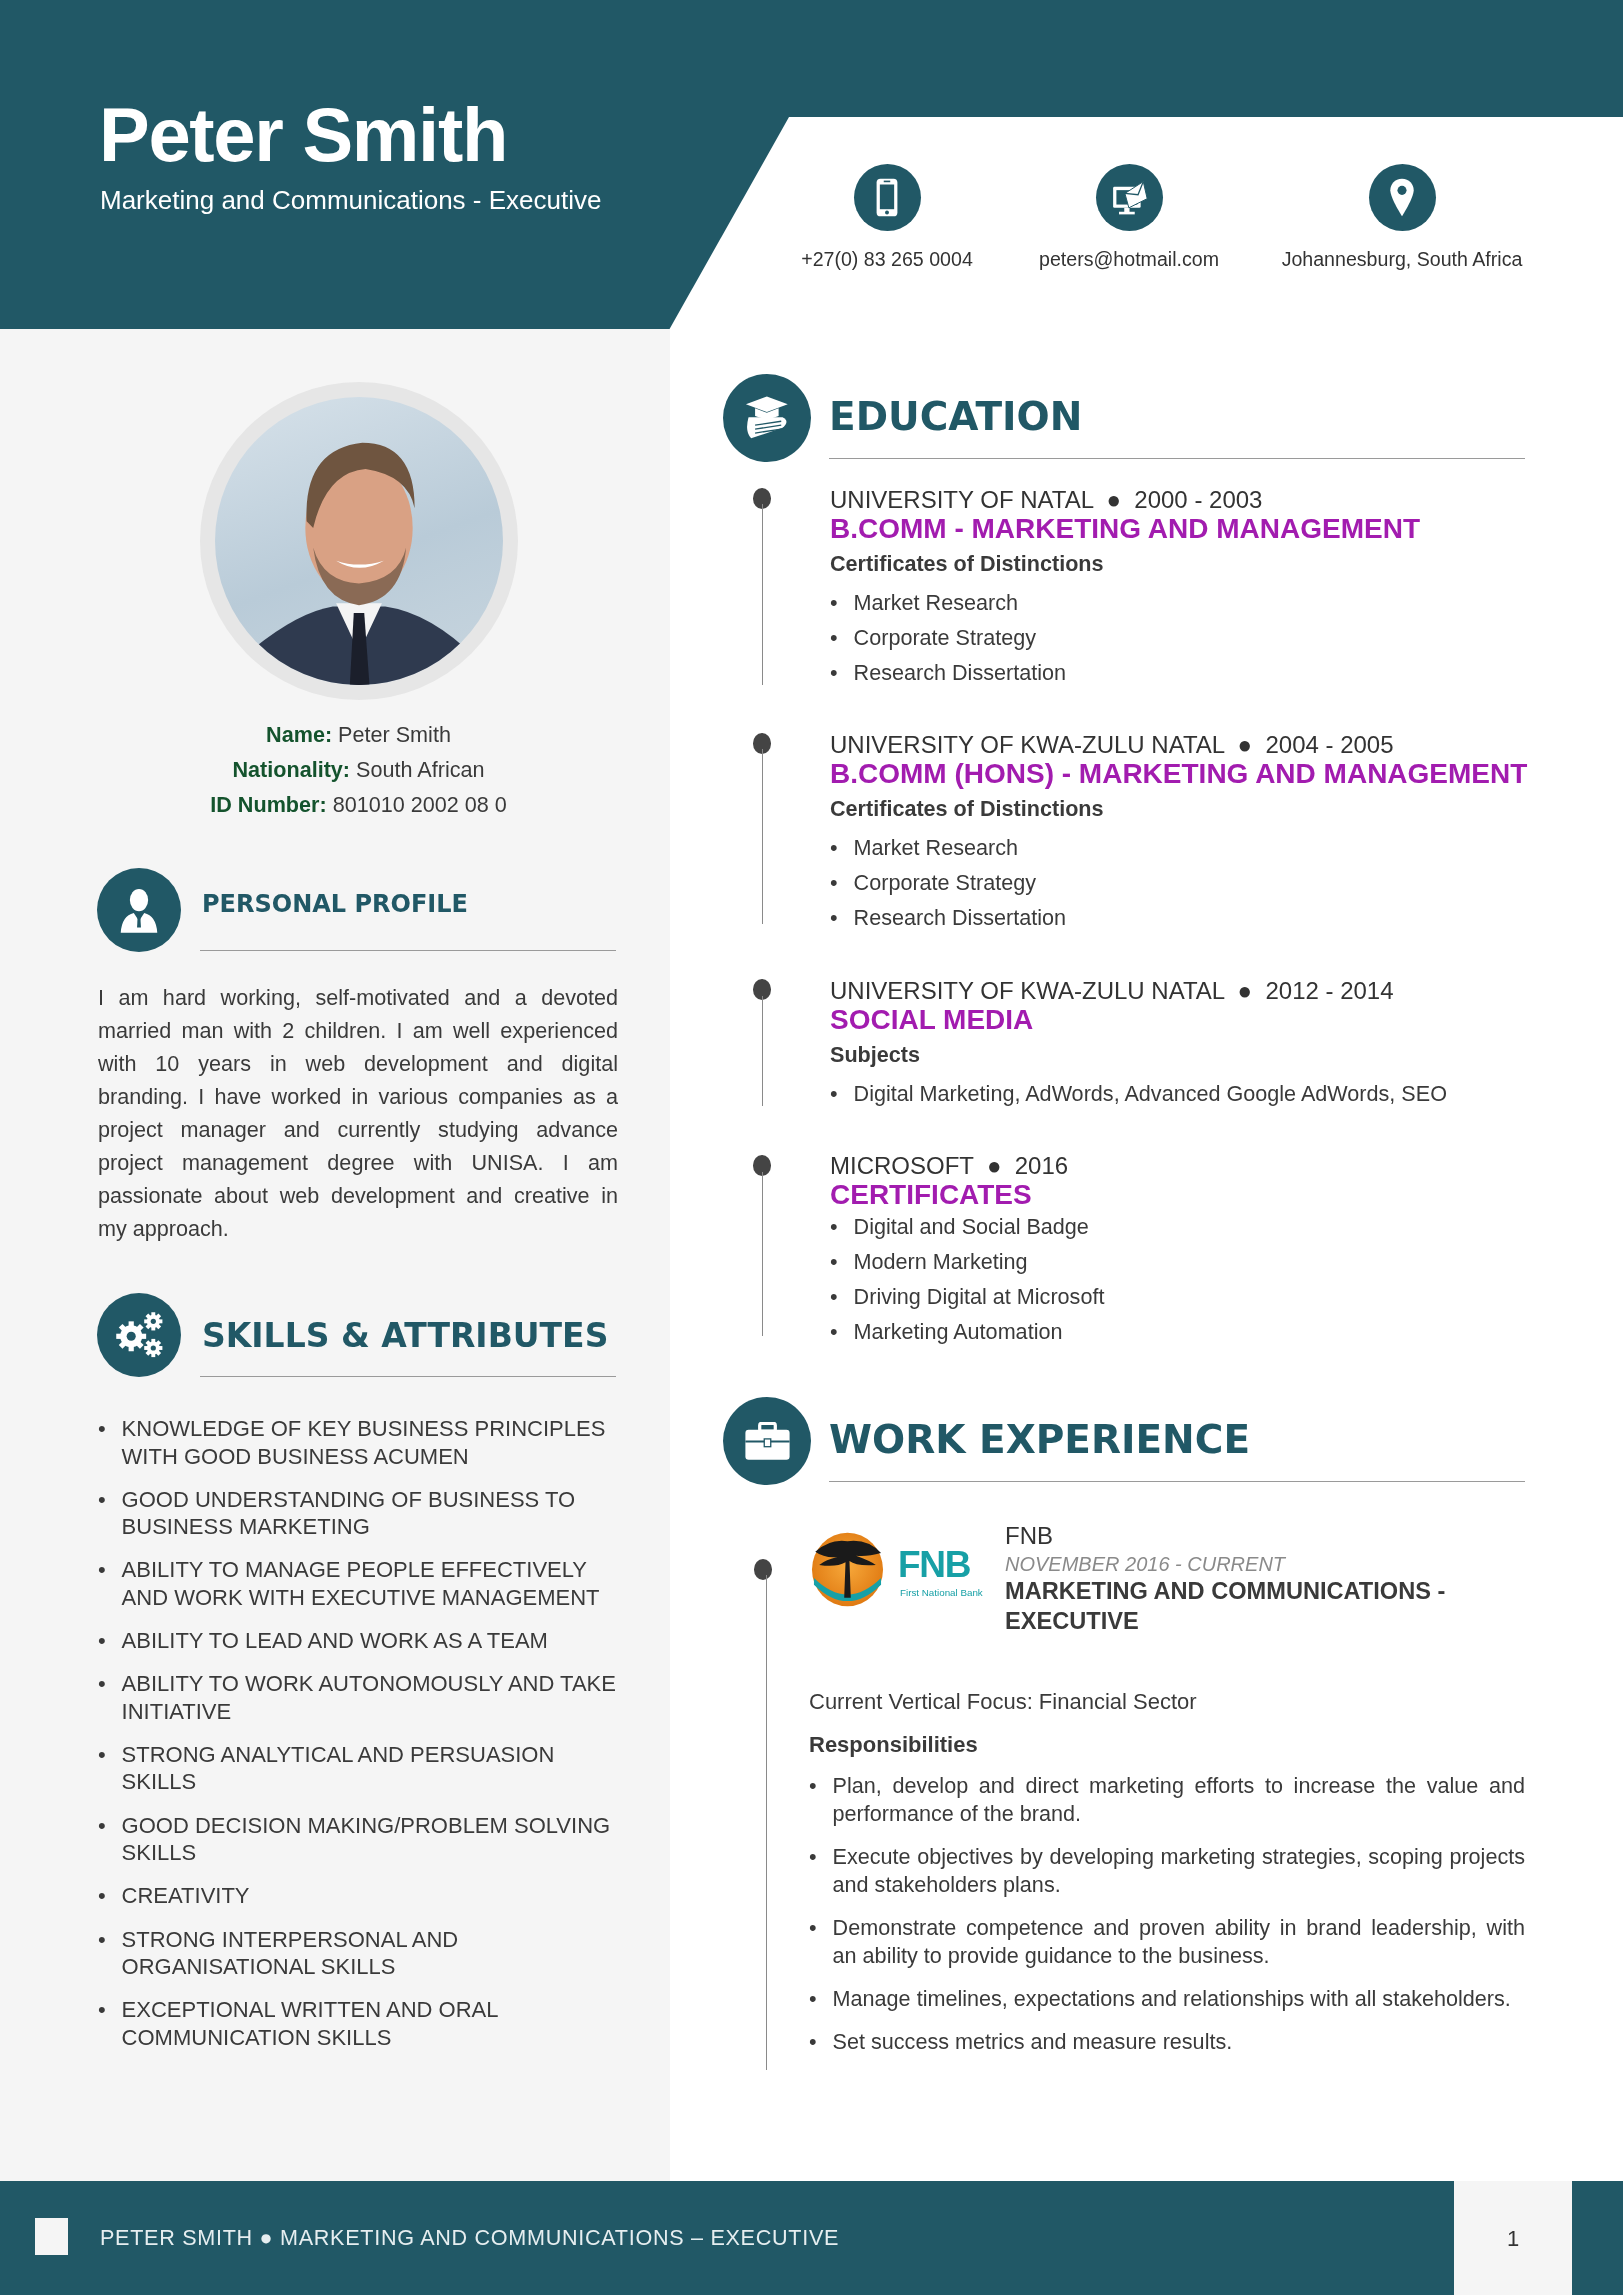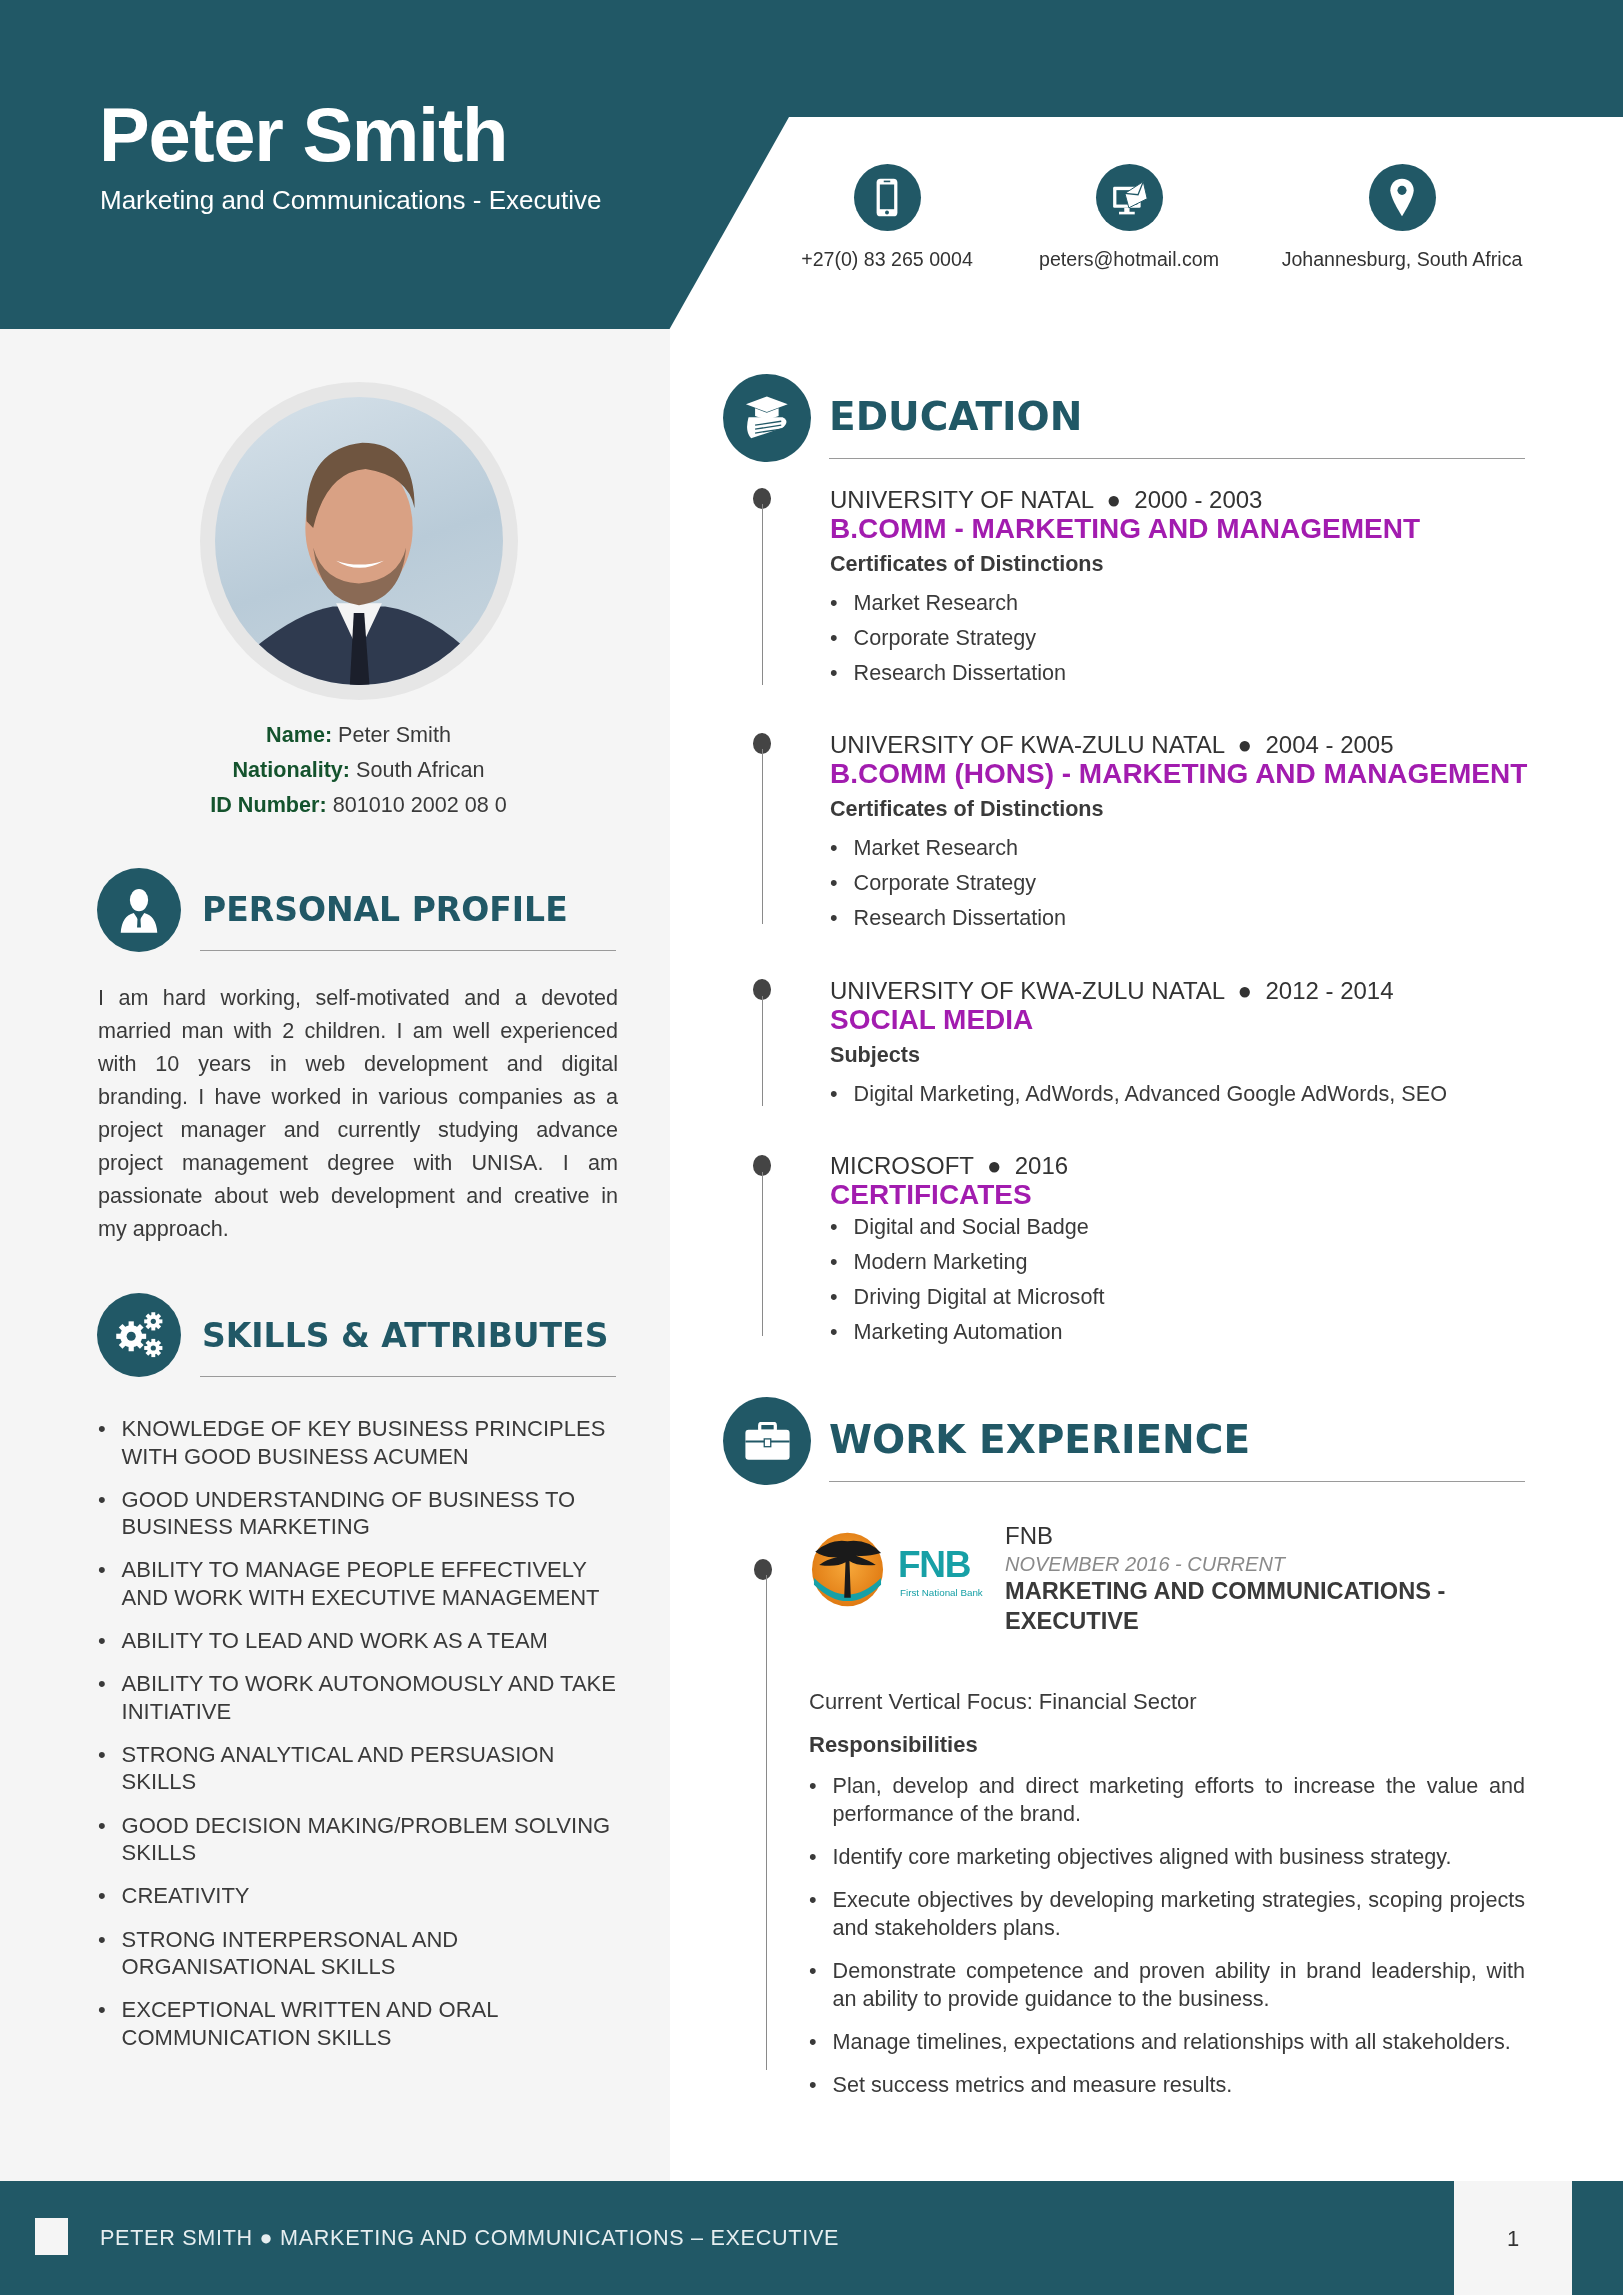--- a/index.html
+++ b/index.html
@@ -105,21 +105,21 @@
   <div><b>ID Number:</b> <span>801010 2002 08 0</span></div>
 </div>
 
 <div class="sec-circle" style="left:97px;top:868px;">
   <svg width="42" height="47" viewBox="0 0 64 72">
       <ellipse cx="32" cy="20" rx="14" ry="17" fill="#fff"></ellipse>
       <path d="M4 70 Q6 44 24 40 L32 52 L40 40 Q58 44 60 70 Z" fill="#fff"></path>
       <path d="M30 44 L34 44 L35 62 L29 62 Z" fill="#215866"></path>
     </svg>
 </div>
-<div class="sec-title" style="left:202px;top:890px;font-size:33px;">PERSONAL PROFILE</div>
+<div class="sec-title" style="left:202px;top:890px;font-size:24px;">PERSONAL PROFILE</div>
 <div class="sec-rule" style="left:200px;top:950px;width:416px;"></div>
 <div id="profile-text" class="abs">I am hard working, self-motivated and a devoted married man with 2 children.  I am well experienced with 10 years in web development and digital branding. I have worked in various companies as a project manager and currently studying advance project management degree with UNISA. I am passionate about web development and creative in my approach.</div>
 
 <div class="sec-circle" style="left:97px;top:1293px;">
   <svg width="52" height="50" viewBox="0 0 80 76">
     <g fill="#fff">
         <circle cx="28" cy="40" r="17"></circle>
         <g transform="translate(28 40)">
           <rect x="-4" y="-23" width="8" height="46"></rect>
           <rect x="-23" y="-4" width="46" height="8"></rect>
@@ -262,21 +262,20 @@
   <div style="font-size:24px;color:#333;line-height:30px;">FNB</div>
   <div style="font-size:20px;color:#8a8a8a;font-style:italic;line-height:26px;">NOVEMBER 2016 - CURRENT</div>
   <div style="font-size:23.6px;font-weight:bold;color:#3a3a3a;line-height:29.5px;width:471px;">MARKETING AND COMMUNICATIONS - EXECUTIVE</div>
 </div>
 
 <div class="work" style="top:1643px;">
   <div style="font-size:22px;font-weight:normal;color:#3a3a3a;line-height:30px;margin-top:44px;">Current Vertical Focus:  Financial Sector</div>
   <div style="font-size:22px;font-weight:bold;color:#3a3a3a;line-height:30px;margin-top:13px;margin-bottom:11.8px;">Responsibilities</div>
   <ul>
     <li>Plan, develop and direct marketing efforts to increase the value and performance of the brand.</li>
-    <li>Identify core marketing objectives aligned with business strategy.</li>
     <li>Execute objectives by developing marketing strategies, scoping projects and stakeholders plans.</li>
     <li>Demonstrate competence and proven ability in brand leadership, with an ability to provide guidance to the business.</li>
     <li>Manage timelines, expectations and relationships with all stakeholders.</li>
     <li>Set success metrics and measure results.</li>
   </ul>
 </div>
 
 <div id="footer" class="abs"></div>
 <div id="footer-sq" class="abs"></div>
 <div id="footer-text" class="abs">PETER SMITH  ●  MARKETING AND COMMUNICATIONS – EXECUTIVE</div>

